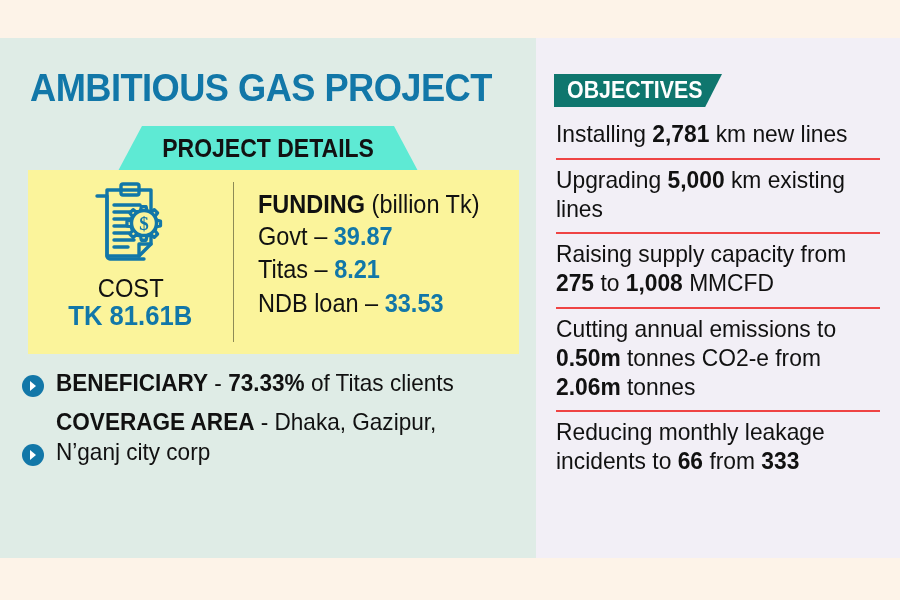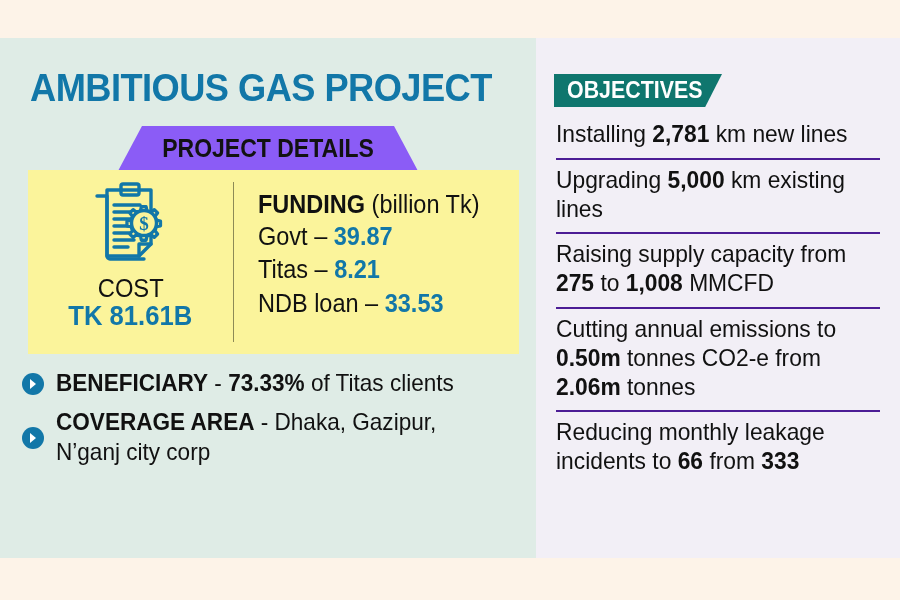--- a/index.html
+++ b/index.html
@@ -52,21 +52,21 @@
     white-space: nowrap;
   }
 
   
   .details-banner {
     position: absolute;
     left: 118px;
     top: 126px;
     width: 300px;
     height: 45px;
-    background: #8b5cf6;
+    background: #5eead4;
     clip-path: polygon(8% 0%, 92% 0%, 100% 100%, 0% 100%);
     display: flex;
     align-items: center;
     justify-content: center;
   }
   .details-banner-label {
     font-family: "Liberation Sans Narrow", "Liberation Sans", sans-serif;
     font-size: 25px;
     font-weight: 700;
     color: #121212;
@@ -154,21 +154,21 @@
 
   
   .bullets {
     position: absolute;
     left: 22px;
     top: 368px;
     width: 500px;
   }
   .bullet-item {
     display: flex;
-    align-items: center;
+    align-items: flex-end;
     margin-bottom: 10px;
   }
   .bullet-dot {
     flex: 0 0 auto;
     width: 22px;
     height: 22px;
     border-radius: 50%;
     background: #1277a8;
     margin-top: 3px;
     margin-right: 12px;
@@ -223,21 +223,21 @@
   .obj-list {
     position: absolute;
     left: 556px;
     top: 114px;
     width: 324px;
   }
   .obj-item {
     padding: 6px 0 9px 0;
   }
   .obj-item + .obj-item {
-    border-top: 2px solid #4c1d95;
+    border-top: 2px solid #ef4444;
   }
   .obj-text {
     font-family: "Liberation Sans Narrow", "Liberation Sans", sans-serif;
     font-size: 24px;
     color: #111111;
     line-height: 1.2;
     transform: scaleX(0.95);
     transform-origin: left top;
   }
   .obj-text b { font-weight: 700; }

